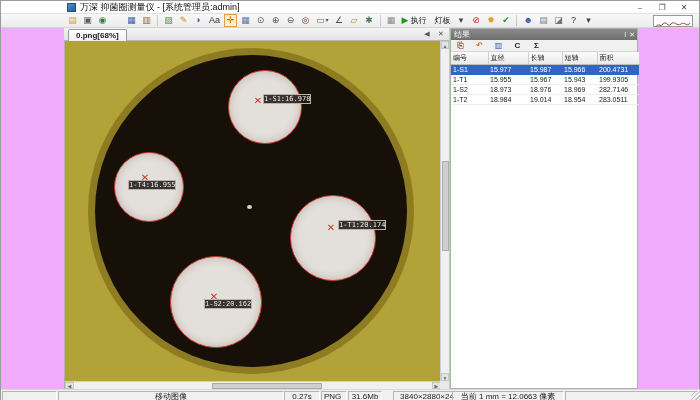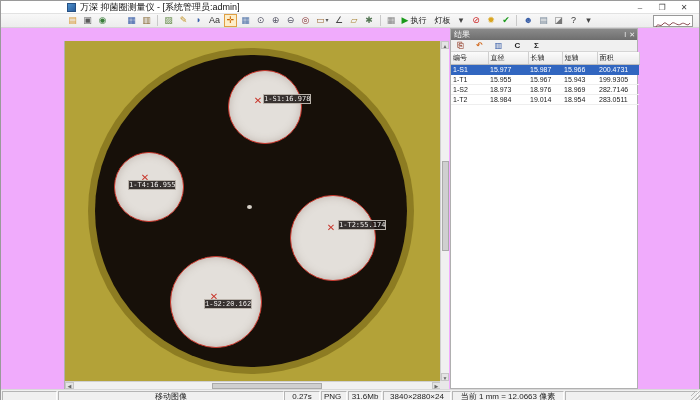--- a/index.html
+++ b/index.html
@@ -178,36 +178,43 @@
       <span class="tbtn">
         <span style="color: rgb(68, 68, 68);">▾</span>
       </span>
     </div>
   <div class="logo-box">
     <svg width="38" height="10" viewBox="0 0 38 10">
       <path d="M2,7 C4,2 6,8 9,4 S14,8 17,4 S23,7 27,4 S33,8 36,3" stroke="#8b4a52" stroke-width="1" fill="none"></path>
     </svg>
   </div>
 
+  <div class="tabbar">
+    <div class="doc-tab">0.png[68%]</div>
+    <div class="tab-nav">
+      <span>◀</span>
+      <span>✕</span>
+    </div>
+  </div>
 
   <div class="viewer">
     <div class="photo" style="background: rgb(179, 162, 56);">
         <div class="dish-ring" style="left: 23px; top: 7px; width: 326px; height: 326px; background: rgb(141, 124, 34);">
           <div class="dish" style="inset: 7px; background: rgb(23, 16, 9);"></div>
         </div>
         <div class="speck" style="left: 182px; top: 164px;"></div>
         <div class="colony" style="left: 163px; top: 29px; width: 74px; height: 74px; background: rgb(227, 223, 218); border: 1.5px solid rgb(200, 53, 42); box-shadow: rgba(120, 100, 90, 0.35) 0px 0px 8px inset;"></div>
         <span class="mark" style="left: 193px; top: 59px; color: rgb(200, 53, 42);">✕</span>
         <span class="ann-label" style="left: 198px; top: 53px;">1-S1:16.978</span>
         <div class="colony" style="left: 49px; top: 111px; width: 70px; height: 70px; background: rgb(227, 223, 218); border: 1.5px solid rgb(200, 53, 42); box-shadow: rgba(120, 100, 90, 0.35) 0px 0px 8px inset;"></div>
         <span class="mark" style="left: 80px; top: 136px; color: rgb(200, 53, 42);">✕</span>
         <span class="ann-label" style="left: 63px; top: 139px;">1-T4:16.955</span>
         <div class="colony" style="left: 225px; top: 154px; width: 86px; height: 86px; background: rgb(227, 223, 218); border: 1.5px solid rgb(200, 53, 42); box-shadow: rgba(120, 100, 90, 0.35) 0px 0px 8px inset;"></div>
         <span class="mark" style="left: 266px; top: 186px; color: rgb(200, 53, 42);">✕</span>
-        <span class="ann-label" style="left: 273px; top: 179px;">1-T2:55.174</span>
+        <span class="ann-label" style="left: 273px; top: 179px;">1-T1:20.174</span>
         <div class="colony" style="left: 105px; top: 215px; width: 92px; height: 92px; background: rgb(227, 223, 218); border: 1.5px solid rgb(200, 53, 42); box-shadow: rgba(120, 100, 90, 0.35) 0px 0px 8px inset;"></div>
         <span class="mark" style="left: 149px; top: 255px; color: rgb(200, 53, 42);">✕</span>
         <span class="ann-label" style="left: 139px; top: 258px; font-family: Liberation Mono, monospace;">1-S2:20.162</span>
       </div>
     <div class="vscroll">
       <span class="arr">▲</span>
       <span class="thumb"></span>
       <span class="arr down">▼</span>
     </div>
     <div class="hscroll">
@@ -285,19 +292,19 @@
         </tbody>
     </table>
   </div>
 
   <div class="statusbar">
     <span class="sseg" style="left:1px;width:55px;"></span>
     <span class="sseg" style="left:57px;width:226px;text-align:center;">移动图像</span>
     <span class="sseg" style="left:283px;width:36px;text-align:center;">0.27s</span>
     <span class="sseg" style="left:320px;width:26px;text-align:left;">PNG</span>
     <span class="sseg" style="left:347px;width:34px;text-align:center;">31.6Mb</span>
-    <span class="sseg" style="left:382px;width:68px;text-align:center;">3840×2880×24</span>
+    <span class="sseg" style="left:392px;width:68px;text-align:center;">3840×2880×24</span>
     <span class="sseg" style="left:451px;width:112px;text-align:center;">当前 1 mm = 12.0663 像素</span>
     <span class="sseg" style="left:564px;width:133px;"></span>
     <span class="grip"></span>
   </div>
 
 </div>
 
 </body></html>

